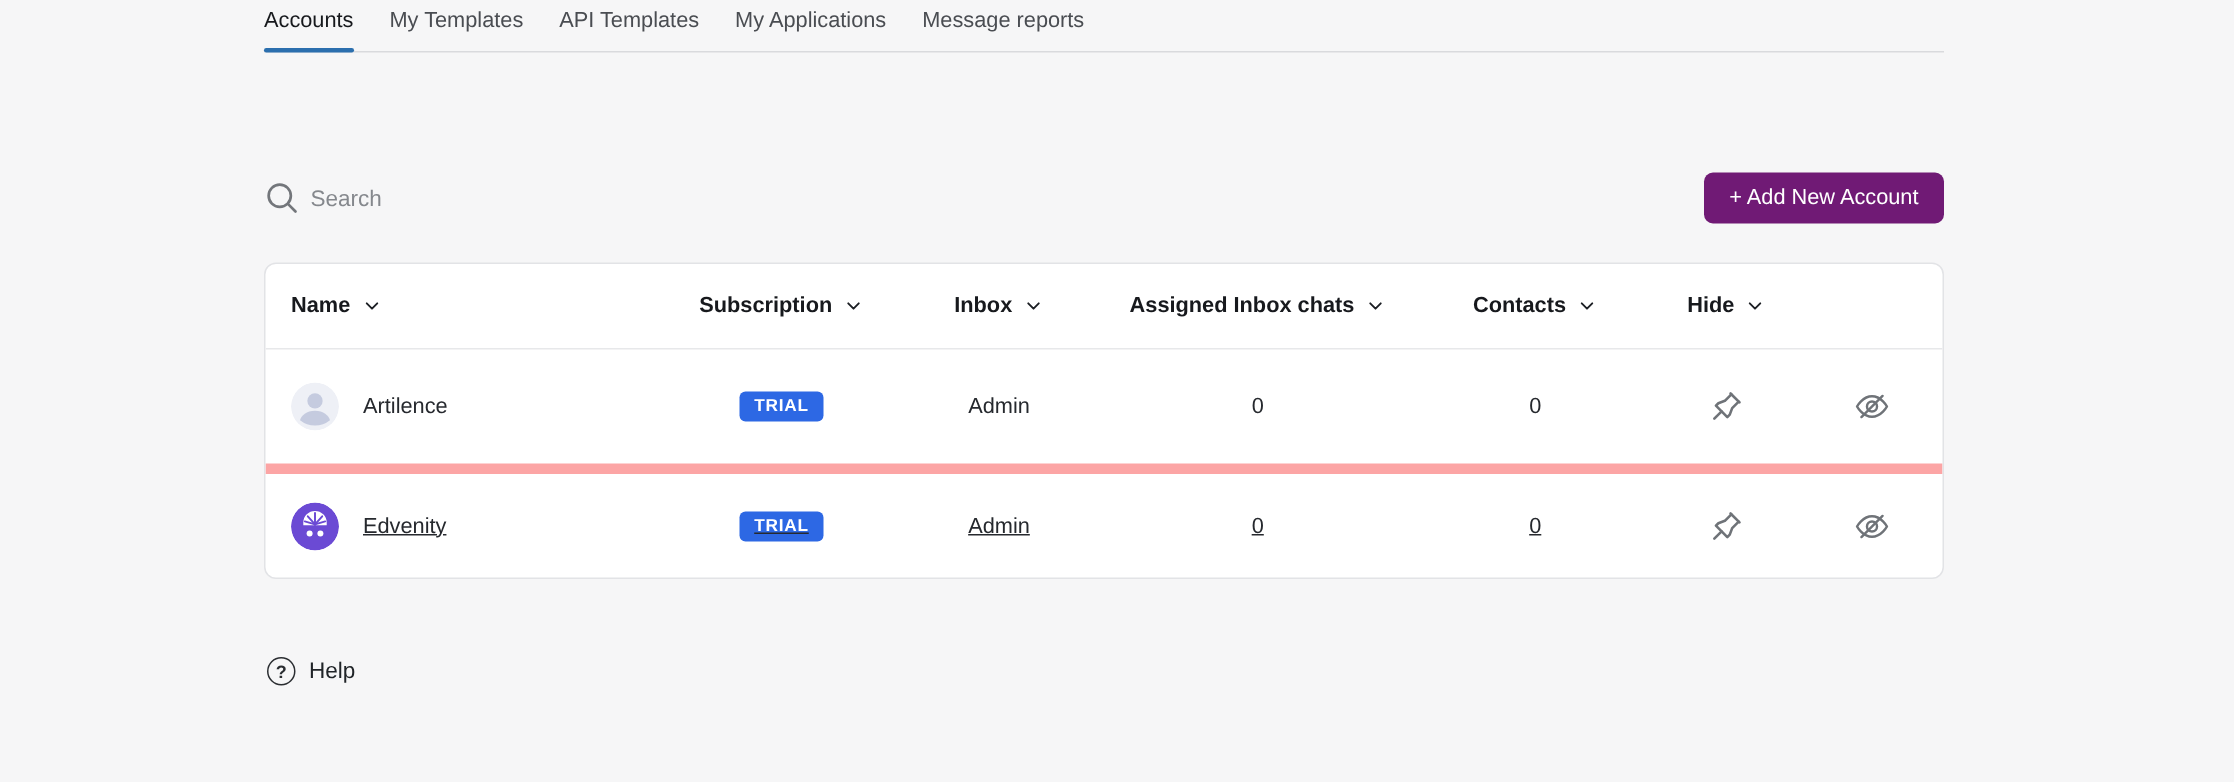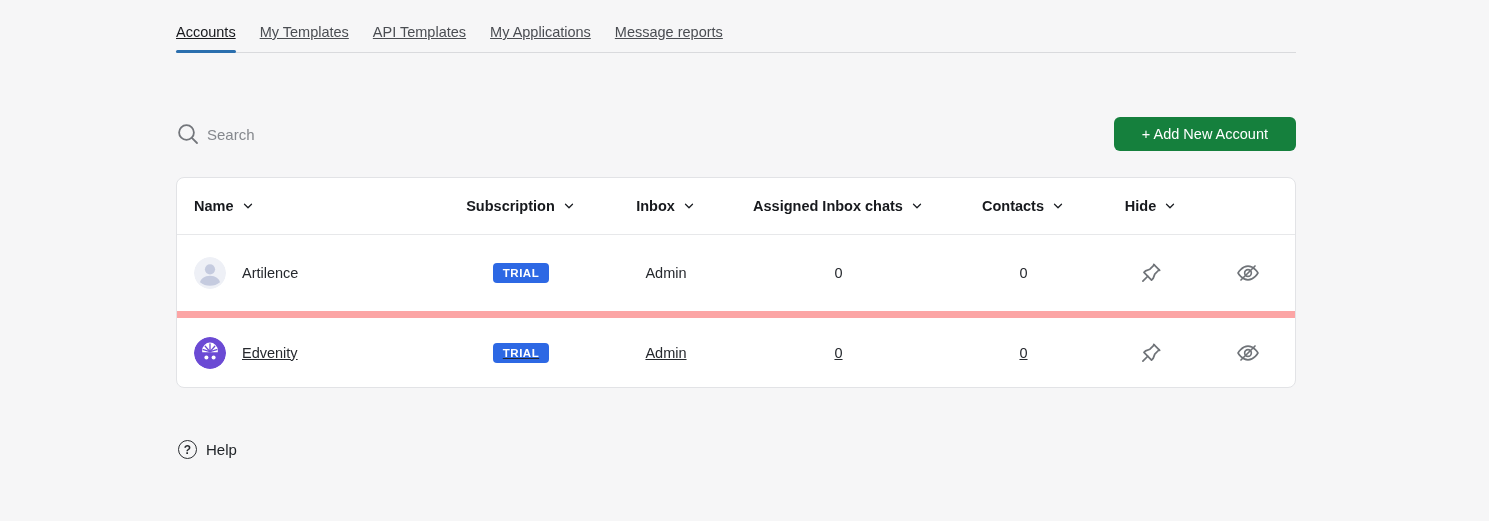--- a/index.html
+++ b/index.html
@@ -13,55 +13,54 @@
   }
   .content { margin-left: 176px; width: 1120px; }
 
   
   .tabbar {
     display: flex; gap: 24px;
     border-bottom: 1px solid #d9dadd;
   }
   .tab {
     position: relative;
-    padding: 24px 0 12px;
+    padding: 6px 0 12px;
     font-size: 14.5px;
     color: #4a4d52;
     cursor: pointer;
     white-space: nowrap;
-    text-decoration: underline;
   }
   .tab.active { color: #17191d; font-weight: 400; }
   .tab .underline {
     display: none;
   }
   .tab.active .underline {
     display: block;
     position: absolute; left: 0; right: 0; bottom: -1px;
     height: 3px; background: #2b6fae; border-radius: 2px;
   }
 
   
   .toolbar {
-    margin-top: 64px;
+    margin-top: 80px;
     display: flex; align-items: center; justify-content: space-between;
     height: 34px;
   }
   .search-field { display: flex; align-items: center; gap: 7px; flex: 1; }
   .search-field svg { flex: 0 0 auto; }
   .search-input {
     border: none; outline: none; background: transparent;
     font-family: "Liberation Sans", sans-serif;
     font-size: 15px; color: #33363b; width: 420px; padding: 0;
   }
   .search-input::placeholder { color: #85888d; opacity: 1; }
   .add-btn {
-    background: #15803d; color: #ffffff;
+    background: #701a75; color: #ffffff;
     border: none; border-radius: 6px;
-    height: 34px; padding: 0 28px;
+    height: 34px; padding: 0 17px;
     font-family: "Liberation Sans", sans-serif;
     font-size: 14.5px; cursor: pointer;
     white-space: nowrap;
   }
 
   
   .table-card {
     margin-top: 26px;
     background: #ffffff;
     border: 1px solid #e2e3e6;

